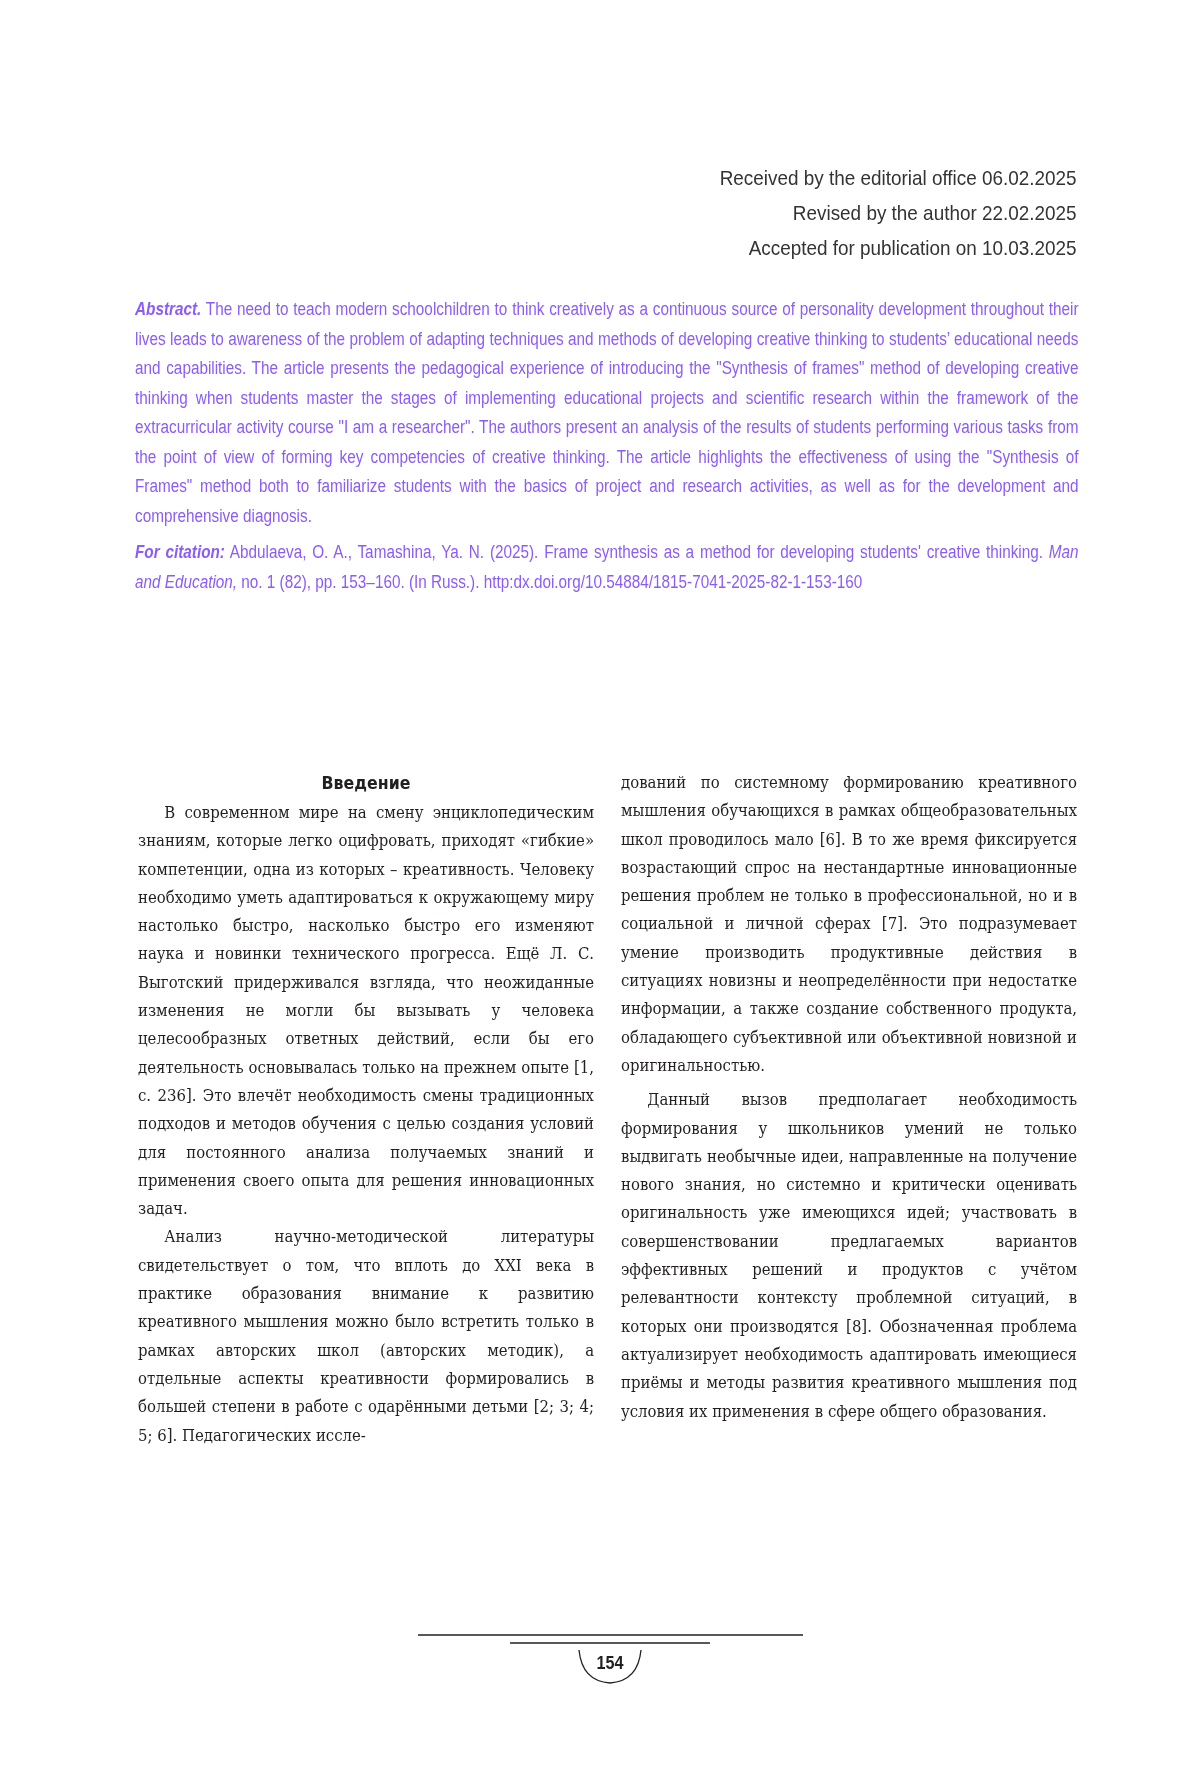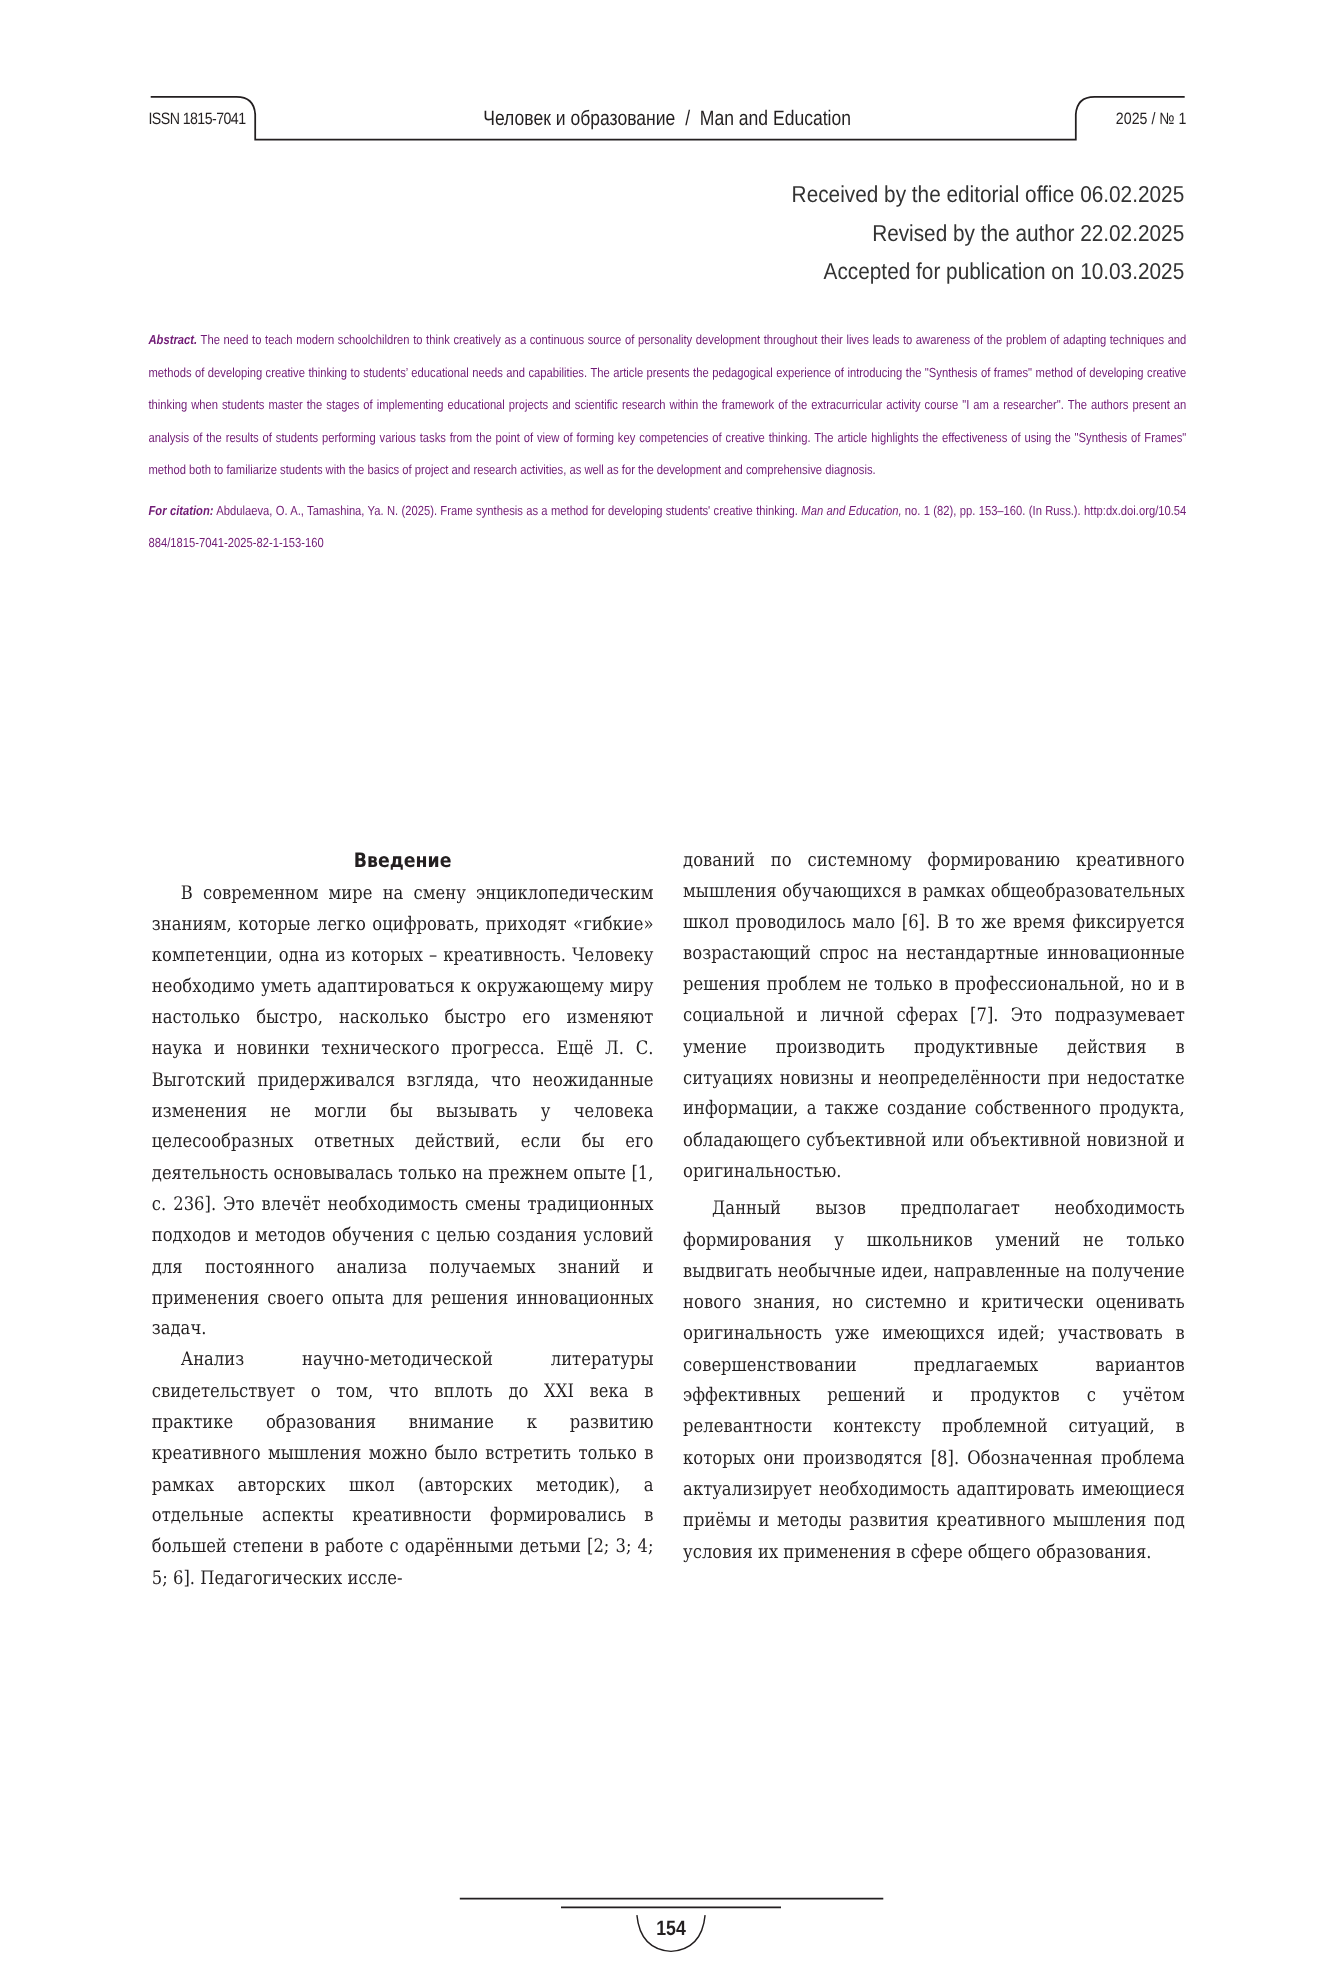--- a/index.html
+++ b/index.html
@@ -11,52 +11,44 @@
   .header svg.frame { position: absolute; left: 0; top: 0; width: 943px; height: 44px; }
   .hdr-issn { position: absolute; left: 0; top: 14px; font-family: "Liberation Sans", sans-serif; font-size: 15px; letter-spacing: -0.6px; transform: scaleX(0.86); transform-origin: left; color:#231f20;}
   .hdr-title { position: absolute; left: 0; width: 943px; top: 12px; text-align: center; font-family: "Liberation Sans", sans-serif; font-size: 19px; transform: scaleX(0.84); transform-origin: center; color:#231f20;}
   .hdr-issue { position: absolute; right: 0; top: 14px; font-family: "Liberation Sans", sans-serif; font-size: 15px; transform: scaleX(0.86); transform-origin: right; color:#231f20;}
 
   
   .dates { position: absolute; right: 123px; top: 160px; text-align: right; font-family: "Liberation Sans", sans-serif; font-size: 21px; line-height: 35px; color: #333; }
   .dates div { transform: scaleX(0.9); transform-origin: right; }
 
   
-  .meta { position: absolute; left: 135px; top: 295px; width: 943px; font-family: "Liberation Sans", sans-serif; font-size: 12px; line-height: 29.5px; color: #701a75; }
+  .meta { position: absolute; left: 135px; top: 295px; width: 943px; font-family: "Liberation Sans", sans-serif; font-size: 18px; line-height: 29.5px; color: #8b5cf6; }
   .meta p { margin: 0 0 7px 0; text-align: justify; }
   .meta .cond { display: block; width: 1110px; transform: scaleX(0.85); transform-origin: left; text-align: justify; }
   .meta b { font-style: italic; font-weight: bold; }
 
   
   .col { position: absolute; top: 768px; width: 456px; font-family: "DejaVu Serif", "Liberation Serif", serif; font-size: 17px; line-height: 28.3px; color: #231f20; }
   .col.left { left: 138px; }
   .col.right { left: 621px; }
   .col p { margin: 0; text-align: justify; text-align-last: left; }
   .col p.indent { text-indent: 30px; }
   .col .inner { width: 520px; transform: scaleX(0.877); transform-origin: left top; }
   .section-heading { text-align: center; font-family: "DejaVu Sans", sans-serif; font-weight: bold; font-size: 18px; line-height: 30px; margin: 0; }
 
   
-  .footer { position: absolute; left: 0; top: 1716px; width: 1200px; height: 60px; }
+  .footer { position: absolute; left: 0; top: 1625px; width: 1200px; height: 60px; }
   .footer svg { position: absolute; left: 0; top: 0; width: 1200px; height: 60px; }
   .page-num { position: absolute; left: 580px; width: 60px; top: 27px; text-align: center; font-family: "Liberation Sans", sans-serif; font-weight: bold; font-size: 19px; transform: scaleX(0.85); color:#231f20; }
 </style>
 </head>
 <body>
 
 <div class="page">
 
-  <div class="header">
-    <svg class="frame" viewBox="0 0 943 44">
-      <path d="M2,2 L80,2 Q96,2 97,18 L97,41 L843,41 L843,18 Q844,2 860,2 L942,2" fill="none" stroke="#231f20" stroke-width="1.6"></path>
-    </svg>
-    <span class="hdr-issn">ISSN 1815-7041</span>
-    <span class="hdr-title" style="white-space:pre">Человек и образование  /  Man and Education</span>
-    <span class="hdr-issue">2025 / № 1</span>
-  </div>
 
   <div class="dates">
     <div>Received by the editorial office 06.02.2025</div>
     <div>Revised by the author 22.02.2025</div>
     <div>Accepted for publication on 10.03.2025</div>
   </div>
 
   <div class="meta">
     <p>
         <span class="cond"><b>Abstract.</b><span> The need to teach modern schoolchildren to think creatively as a continuous source of personality development throughout their lives leads to awareness of the problem of adapting techniques and methods of developing creative thinking to students’ educational needs and capabilities. The article presents the pedagogical experience of introducing the "Synthesis of frames" method of developing creative thinking when students master the stages of implementing educational projects and scientific research within the framework of the extracurricular activity course "I am a researcher". The authors present an analysis of the results of students performing various tasks from the point of view of forming key competencies of creative thinking. The article highlights the effectiveness of using the "Synthesis of Frames" method both to familiarize students with the basics of project and research activities, as well as for the development and comprehensive diagnosis.</span></span>

